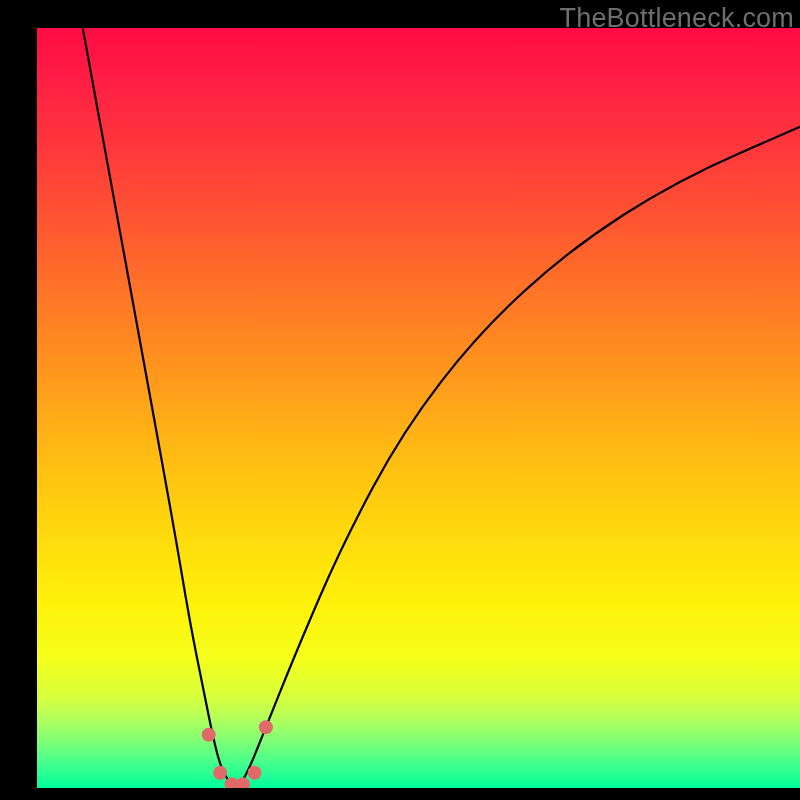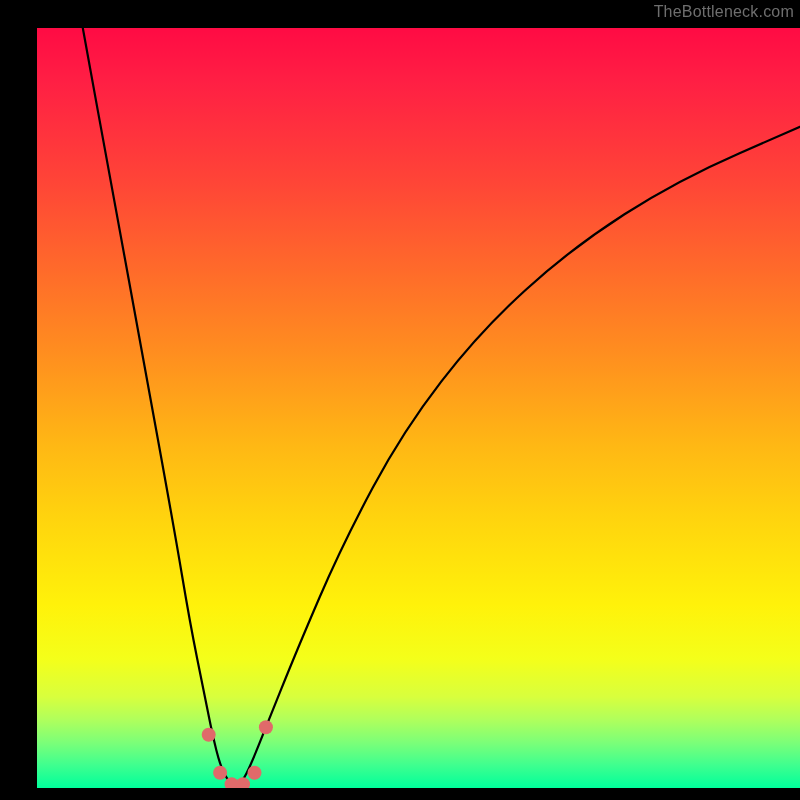--- a/index.html
+++ b/index.html
@@ -44,21 +44,21 @@
       #7cff78 94%,
       #3fff8f 97%,
       #00ff9b 100%
     );
   }
   .watermark {
     position: absolute;
     top: 3px;
     right: 6px;
     color: #6e6e6e;
-    font-size: 16px;
+    font-size: 27px;
     letter-spacing: 0.2px;
     font-weight: 400;
     z-index: 5;
   }
   svg.curve {
     position: absolute;
     inset: 0;
     width: 100%;
     height: 100%;
   }

